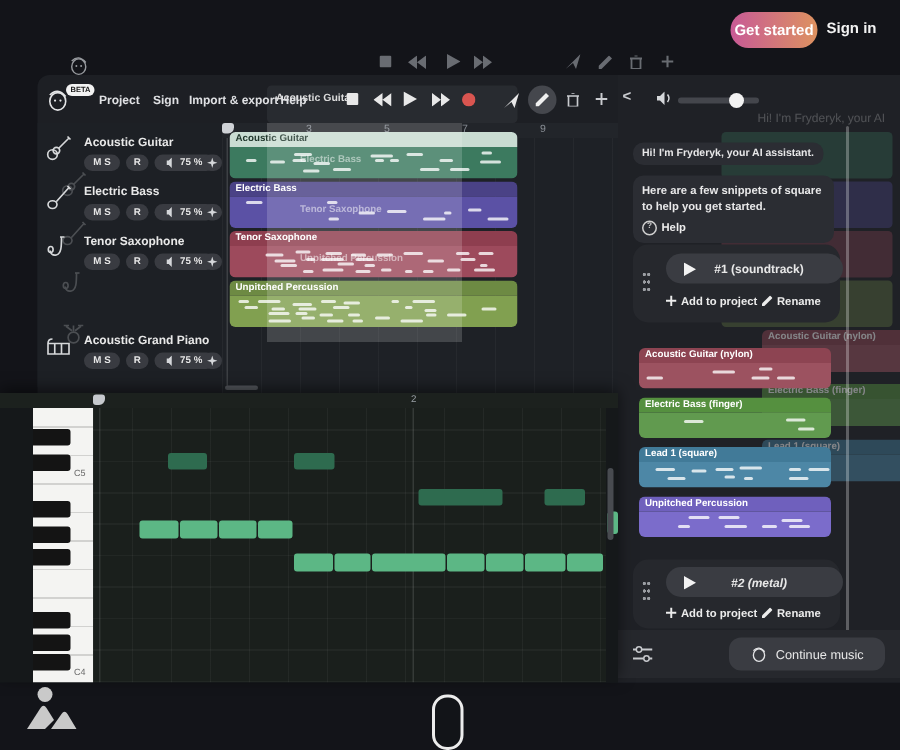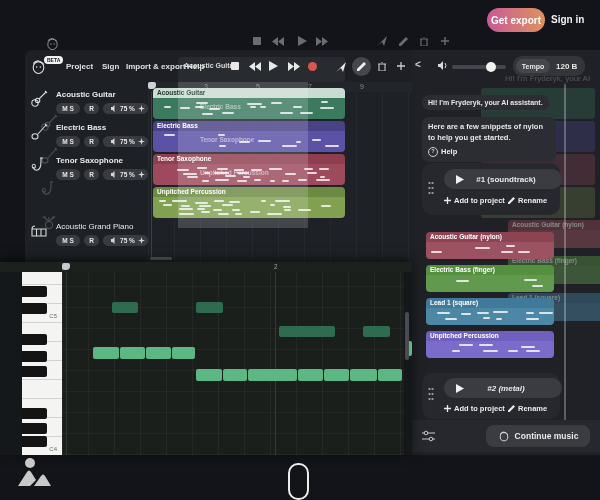--- a/index.html
+++ b/index.html
@@ -21,21 +21,21 @@
   svg{display:block;}
 </style>
 </head>
 <body>
 
 <div class="stage">
 
   <div class="abs" style="left:0;top:0;width:600px;height:50px;">
     <div class="abs" style="left:487px;top:8px;width:58px;height:24px;border-radius:12px;
                 background:linear-gradient(90deg,#c85a96,#dd9260);font-size:10px;font-weight:bold;
-                display:flex;align-items:center;justify-content:center;color:#fff;">Get export</div>
+                display:flex;align-items:center;justify-content:center;color:#fff;">Get started</div>
     <div class="abs" style="left:551px;top:14px;font-size:10px;font-weight:bold;color:#f2f2f2;">Sign in</div>
 
     <div class="abs ic" style="left:252px;top:36px;width:10px;height:10px;">
       <svg width="8" height="8">
           <rect x="0" y="0" width="8" height="8" rx="1" fill="#696c72"></rect>
         </svg>
       </div>
     <div class="abs ic" style="left:272px;top:36px;width:12px;height:10px;">
       <svg width="12" height="9">
           <path d="M6 0 L0 4.5 L6 9 Z M12 0 L6 4.5 L12 9 Z" fill="#696c72"></path>
@@ -148,24 +148,20 @@
     <div class="abs" style="left:390px;top:9px;font-size:10px;font-weight:bold;color:#c9cbcf;">&lt;</div>
     <div class="abs ic" style="left:413px;top:11px;">
       <svg width="10" height="9">
           <path d="M0 3 H2 L5 0 V9 L2 6 H0 Z" fill="#d5d7da"></path>
           <path d="M7 2 Q9 4.5 7 7" stroke="#d5d7da" fill="none" stroke-width="1"></path>
         </svg>
       </div>
     <div class="abs" style="left:427px;top:15px;width:54px;height:4px;background:#44464c;border-radius:2px;">
       <div class="abs" style="left:34px;top:-3px;width:10px;height:10px;border-radius:50%;background:#f2f2f2;"></div>
     </div>
-    <div class="abs" style="left:488px;top:6px;width:72px;height:20px;background:#33353a;border-radius:9px;overflow:hidden;">
-      <div class="abs" style="left:3px;top:3px;width:34px;height:14px;background:#45474d;border-radius:7px;font-size:7px;font-weight:bold;display:flex;align-items:center;justify-content:center;">Tempo</div>
-      <div class="abs" style="left:43px;top:6px;font-size:8px;font-weight:bold;white-space:nowrap;">120 B</div>
-    </div>
   </div>
 
   <div class="abs" style="left:25px;top:82px;width:123px;height:176px;background:#1d2025;overflow:hidden;">
 
     <div class="trow abs" style="left:0;top:6px;width:123px;height:33px;">
       <div class="tic abs ic" style="left:5px;top:2px;">
         <svg width="18" height="18" viewBox="0 0 18 18" fill="none" stroke="#d6d8da" stroke-width="1.1">
             <circle cx="5" cy="13" r="3.2"></circle>
             <circle cx="7.6" cy="10.4" r="2.2"></circle>
             <path d="M9 9 L16 2 M15 1 L17 3"></path>
@@ -230,21 +226,21 @@
             <path d="M3.5 0 L4.3 2.7 L7 3.5 L4.3 4.3 L3.5 7 L2.7 4.3 L0 3.5 L2.7 2.7 Z" fill="#d5d7da"></path>
           </svg>
         </div>
     </div>
     <div class="trow abs" style="left:0;top:138px;width:123px;height:33px;">
       <div class="tic abs ic" style="left:5px;top:2px;">
         <svg width="18" height="18" viewBox="0 0 18 18" fill="none" stroke="#d6d8da" stroke-width="1.1">
             <path d="M2 7 H16 V14 H2 Z M6.5 7 V14 M11 7 V14 M2 7 Q2 4 5 4"></path>
           </svg>
         </div>
-      <div class="abs" style="left:31px;top:2px;font-size:8px;font-weight:normal;">Acoustic Grand Piano</div>
+      <div class="abs" style="left:31px;top:2px;font-size:8px;font-weight:bold;">Acoustic Grand Piano</div>
       <div class="pill" style="left:31px;top:15px;width:24px;height:11px;">M S</div>
       <div class="pill" style="left:59px;top:15px;width:15px;height:11px;">R</div>
       <div class="pill" style="left:78px;top:15px;width:40px;height:11px;">
         <svg width="7" height="7">
             <path d="M0 2 H1.5 L3.5 0 V7 L1.5 5 H0 Z" fill="#d5d7da"></path>
           </svg>
         <span>75 %</span>
         </div>
       <div class="pill ic" style="left:110px;top:15px;width:13px;height:11px;">
         <svg width="7" height="7">
@@ -420,21 +416,21 @@
         <div class="clip-b" style="background: rgb(97, 154, 79);"></div>
       </div>
     <div class="clip" style="left:96px;top:243px;width:104px;height:28px;opacity:.45;">
       <div class="clip-h" style="background: rgb(65, 122, 152); color: rgb(255, 255, 255);">Lead 1 (square)</div>
         <div class="clip-b" style="background: rgb(77, 135, 166);"></div>
       </div>
     <div class="abs" style="left:152px;top:34px;width:2px;height:350px;background:rgba(255,255,255,0.28);border-radius:1px;z-index:2;"></div>
 
     <div class="bubble" style="left:10px;top:45px;padding:4px 6px;font-size:7px;font-weight:bold;white-space:nowrap;z-index:3;">Hi! I'm Fryderyk, your AI assistant.</div>
     <div class="bubble" style="left:10px;top:67px;width:122px;padding:5px 6px 4px 6px;font-size:7.5px;font-weight:bold;line-height:1.45;z-index:3;">
-      <span>Here are a few snippets of nylon to help you get started.</span>
+      <span>Here are a few snippets of square to help you get started.</span>
       <div class="act" style="margin-top:3px;">
         <span class="ic" style="width:8px;height:8px;border:1px solid #cfcfcf;border-radius:50%;font-size:5.5px;color:#cfcfcf;">?</span>
         <span>Help</span>
       </div>
     </div>
 
     <div class="abs" style="left:10px;top:113px;width:138px;height:52px;background:#26282d;border-radius:10px;z-index:3;">
       <div class="abs" style="left:6px;top:18px;width:6px;height:14px;
            background:radial-gradient(circle 1px at 1.5px 2px,#9a9da2 1px,transparent 1.2px),radial-gradient(circle 1px at 4.5px 2px,#9a9da2 1px,transparent 1.2px),radial-gradient(circle 1px at 1.5px 7px,#9a9da2 1px,transparent 1.2px),radial-gradient(circle 1px at 4.5px 7px,#9a9da2 1px,transparent 1.2px),radial-gradient(circle 1px at 1.5px 12px,#9a9da2 1px,transparent 1.2px),radial-gradient(circle 1px at 4.5px 12px,#9a9da2 1px,transparent 1.2px);"></div>
       <div class="abs" style="left:22px;top:6px;width:118px;height:20px;background:#3a3c42;border-radius:10px;display:flex;align-items:center;">
@@ -531,21 +527,21 @@
       <svg class="abs" width="13" height="12" style="left:10px;top:10px;">
         <path d="M0 3 H13 M0 9 H13" stroke="#c7c9cd" stroke-width="1.2"></path>
           <circle cx="4" cy="3" r="1.8" fill="#26282d" stroke="#c7c9cd"></circle>
           <circle cx="9" cy="9" r="1.8" fill="#26282d" stroke="#c7c9cd"></circle>
         </svg>
       <div class="abs" style="left:74px;top:5px;width:104px;height:22px;background:#3a3c42;border-radius:8px;display:flex;align-items:center;justify-content:center;gap:5px;">
         <svg width="12" height="12" viewBox="0 0 16 16">
             <ellipse cx="8" cy="9" rx="5" ry="5.5" fill="none" stroke="#e3e4e6" stroke-width="1.2"></ellipse>
             <path d="M3 5 Q8 0 13 6" fill="none" stroke="#e3e4e6" stroke-width="1.2"></path>
           </svg>
-        <span style="font-size:8.5px;font-weight:bold;">Continue music</span>
+        <span style="font-size:8.5px;font-weight:normal;">Continue music</span>
       </div>
     </div>
   </div>
 
   <div class="abs" style="left:0;top:262px;width:412px;height:193px;background:#15181a;box-shadow:0 -3px 10px rgba(0,0,0,0.55);z-index:5;overflow:hidden;">
     <div class="abs" style="left:0;top:0;width:412px;height:10px;background:#1c211e;">
       <span class="abs" style="left:274px;top:1px;font-size:6.5px;color:#9aa0a6;">2</span>
       <div class="abs" style="left:62px;top:1px;width:8px;height:7px;background:#c6c9cd;border-radius:2px 2px 4px 2px;"></div>
     </div>
 

